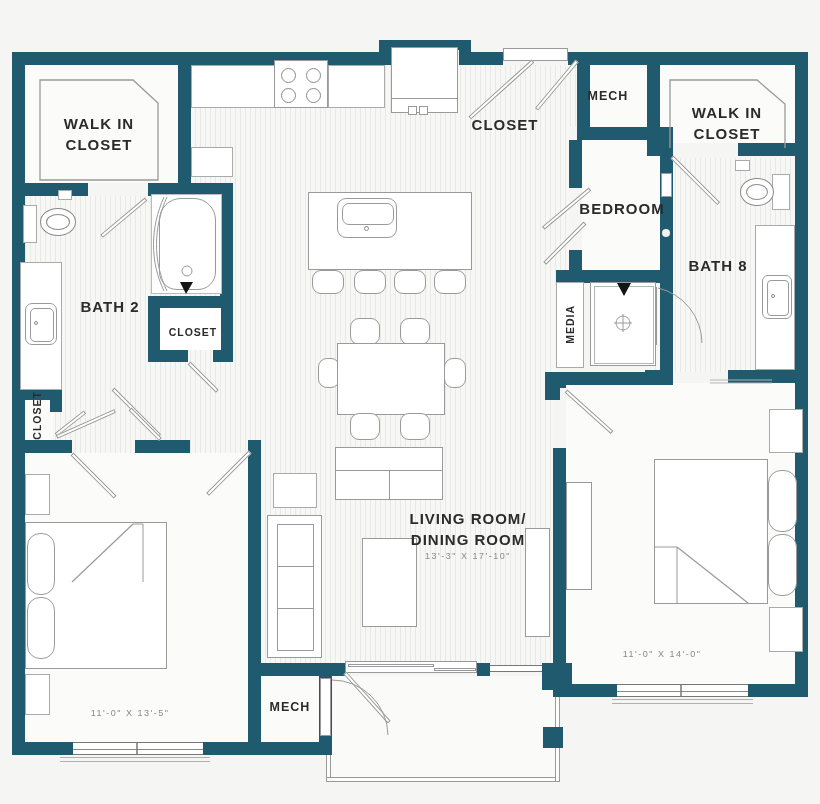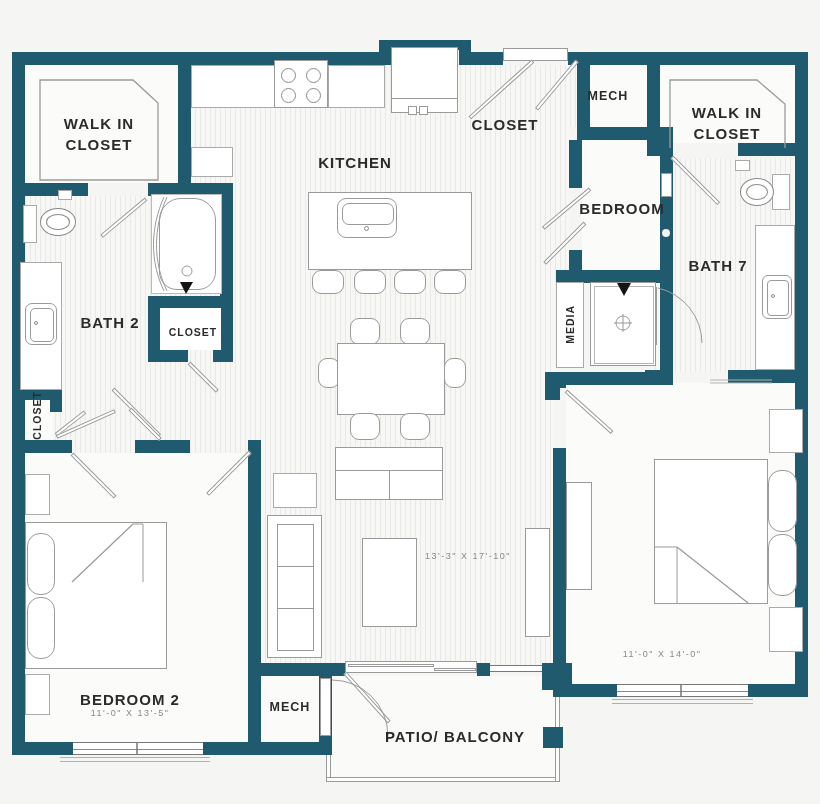--- a/index.html
+++ b/index.html
@@ -247,33 +247,34 @@
     <path d="M681,684 V697" stroke="#777" stroke-width="1.5"></path>
     <path d="M710,380 H772" stroke="#b5b5b5" stroke-width="1"></path>
     <path d="M710,383 H772" stroke="#b5b5b5" stroke-width="1"></path>
     <circle cx="666" cy="233" r="4" fill="#f2f2f0"></circle>
   </svg>
 
   <div class="lbl f15" style="left:29px;top:113px;width:140px;">
     <span>WALK IN</span><br>
     <span>CLOSET</span>
   </div>
-  <div class="lbl f15" style="left:285px;top:152px;width:140px;">KITCHEN</div>
   <div class="lbl f15" style="left:445px;top:114px;width:120px;">CLOSET</div>
   <div class="lbl f13" style="left:570px;top:88px;width:76px;">MECH</div>
   <div class="lbl f15" style="left:657px;top:102px;width:140px;">
     <span>WALK IN</span><br>
     <span>CLOSET</span>
   </div>
   <div class="lbl f15" style="left:561px;top:198px;width:122px;">BEDROOM</div>
-  <div class="lbl f15" style="left:658px;top:255px;width:120px;">BATH 7</div>
-  <div class="lbl f15" style="left:50px;top:312px;width:120px;">BATH 2</div>
+  <div class="lbl f15" style="left:658px;top:255px;width:120px;">BATH 8</div>
+  <div class="lbl f15" style="left:50px;top:296px;width:120px;">BATH 2</div>
   <div class="lbl f11" style="left:153px;top:325px;width:80px;">CLOSET</div>
   <div class="lbl f11 vrot" style="left:7px;top:408px;width:60px;">CLOSET</div>
   <div class="lbl f11 vrot" style="left:540px;top:317px;width:60px;">MEDIA</div>
+  <div class="lbl f15" style="left:388px;top:508px;width:160px;">
+    <span>LIVING ROOM/</span><br>
+    <span>DINING ROOM</span>
+  </div>
   <div class="dim" style="left:388px;top:551px;width:160px;">13'-3" X 17'-10"</div>
   <div class="dim" style="left:592px;top:649px;width:140px;">11'-0" X 14'-0"</div>
-  <div class="lbl f15" style="left:60px;top:689px;width:140px;">BEDROOM 2</div>
   <div class="dim" style="left:60px;top:708px;width:140px;">11'-0" X 13'-5"</div>
   <div class="lbl f13" style="left:252px;top:699px;width:76px;">MECH</div>
-  <div class="lbl f15" style="left:375px;top:726px;width:160px;">PATIO/ BALCONY</div>
 
 </div>
 
 </body></html>

